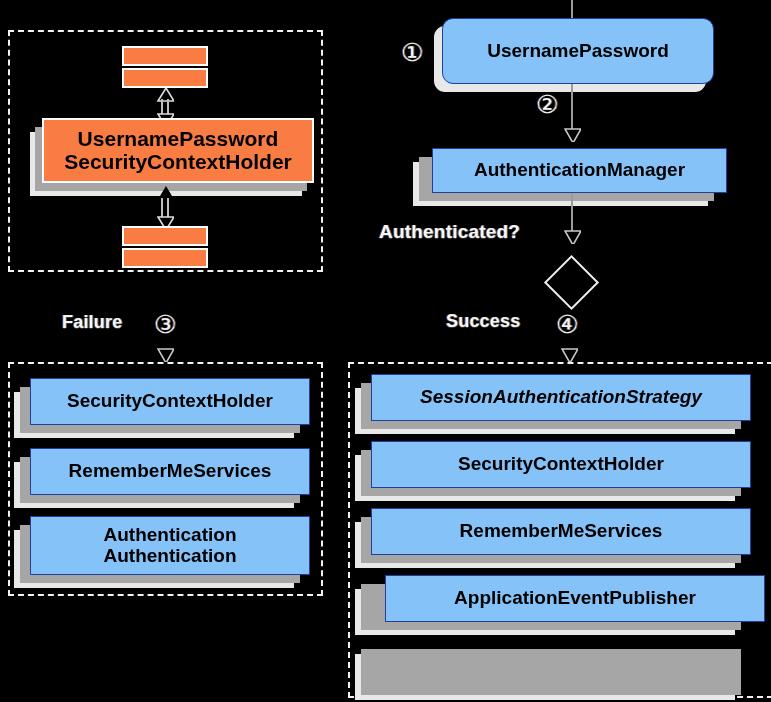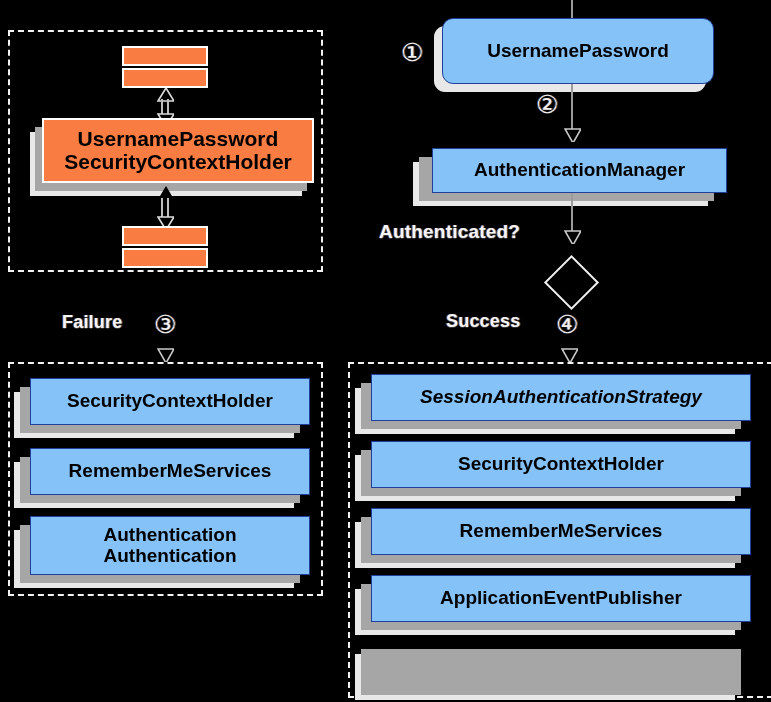--- a/index.html
+++ b/index.html
@@ -263,21 +263,21 @@
 
   <div class="nodewrap" style="left:355px; top:508px; width:412px; height:68px;">
     <div class="shadow2" style="left:0px; top:14px; width:380px; height:46px;"></div>
     <div class="shadow1" style="left:6px; top:9px; width:380px; height:46px;"></div>
     <div class="box blue" style="left:16px; top:0px; width:380px; height:47px;">RememberMeServices</div>
   </div>
 
   <div class="nodewrap" style="left:355px; top:575px; width:412px; height:68px;">
     <div class="shadow2" style="left:0px; top:14px; width:380px; height:46px;"></div>
     <div class="shadow1" style="left:6px; top:9px; width:380px; height:46px;"></div>
-    <div class="box blue" style="left:16px; top:0px; width:380px; height:47px;text-align:center;">ApplicationEventPublisher</div>
+    <div class="box blue" style="left:30px; top:0px; width:380px; height:47px;text-align:center;">ApplicationEventPublisher</div>
   </div>
 
   <div class="nodewrap" style="left:355px; top:640px; width:412px; height:68px;">
     <div class="shadow2" style="left:0px; top:14px; width:380px; height:46px;"></div>
     <div class="shadow1" style="left:6px; top:9px; width:380px; height:46px;"></div>
   </div>
 
 </div>
 
 </body></html>

